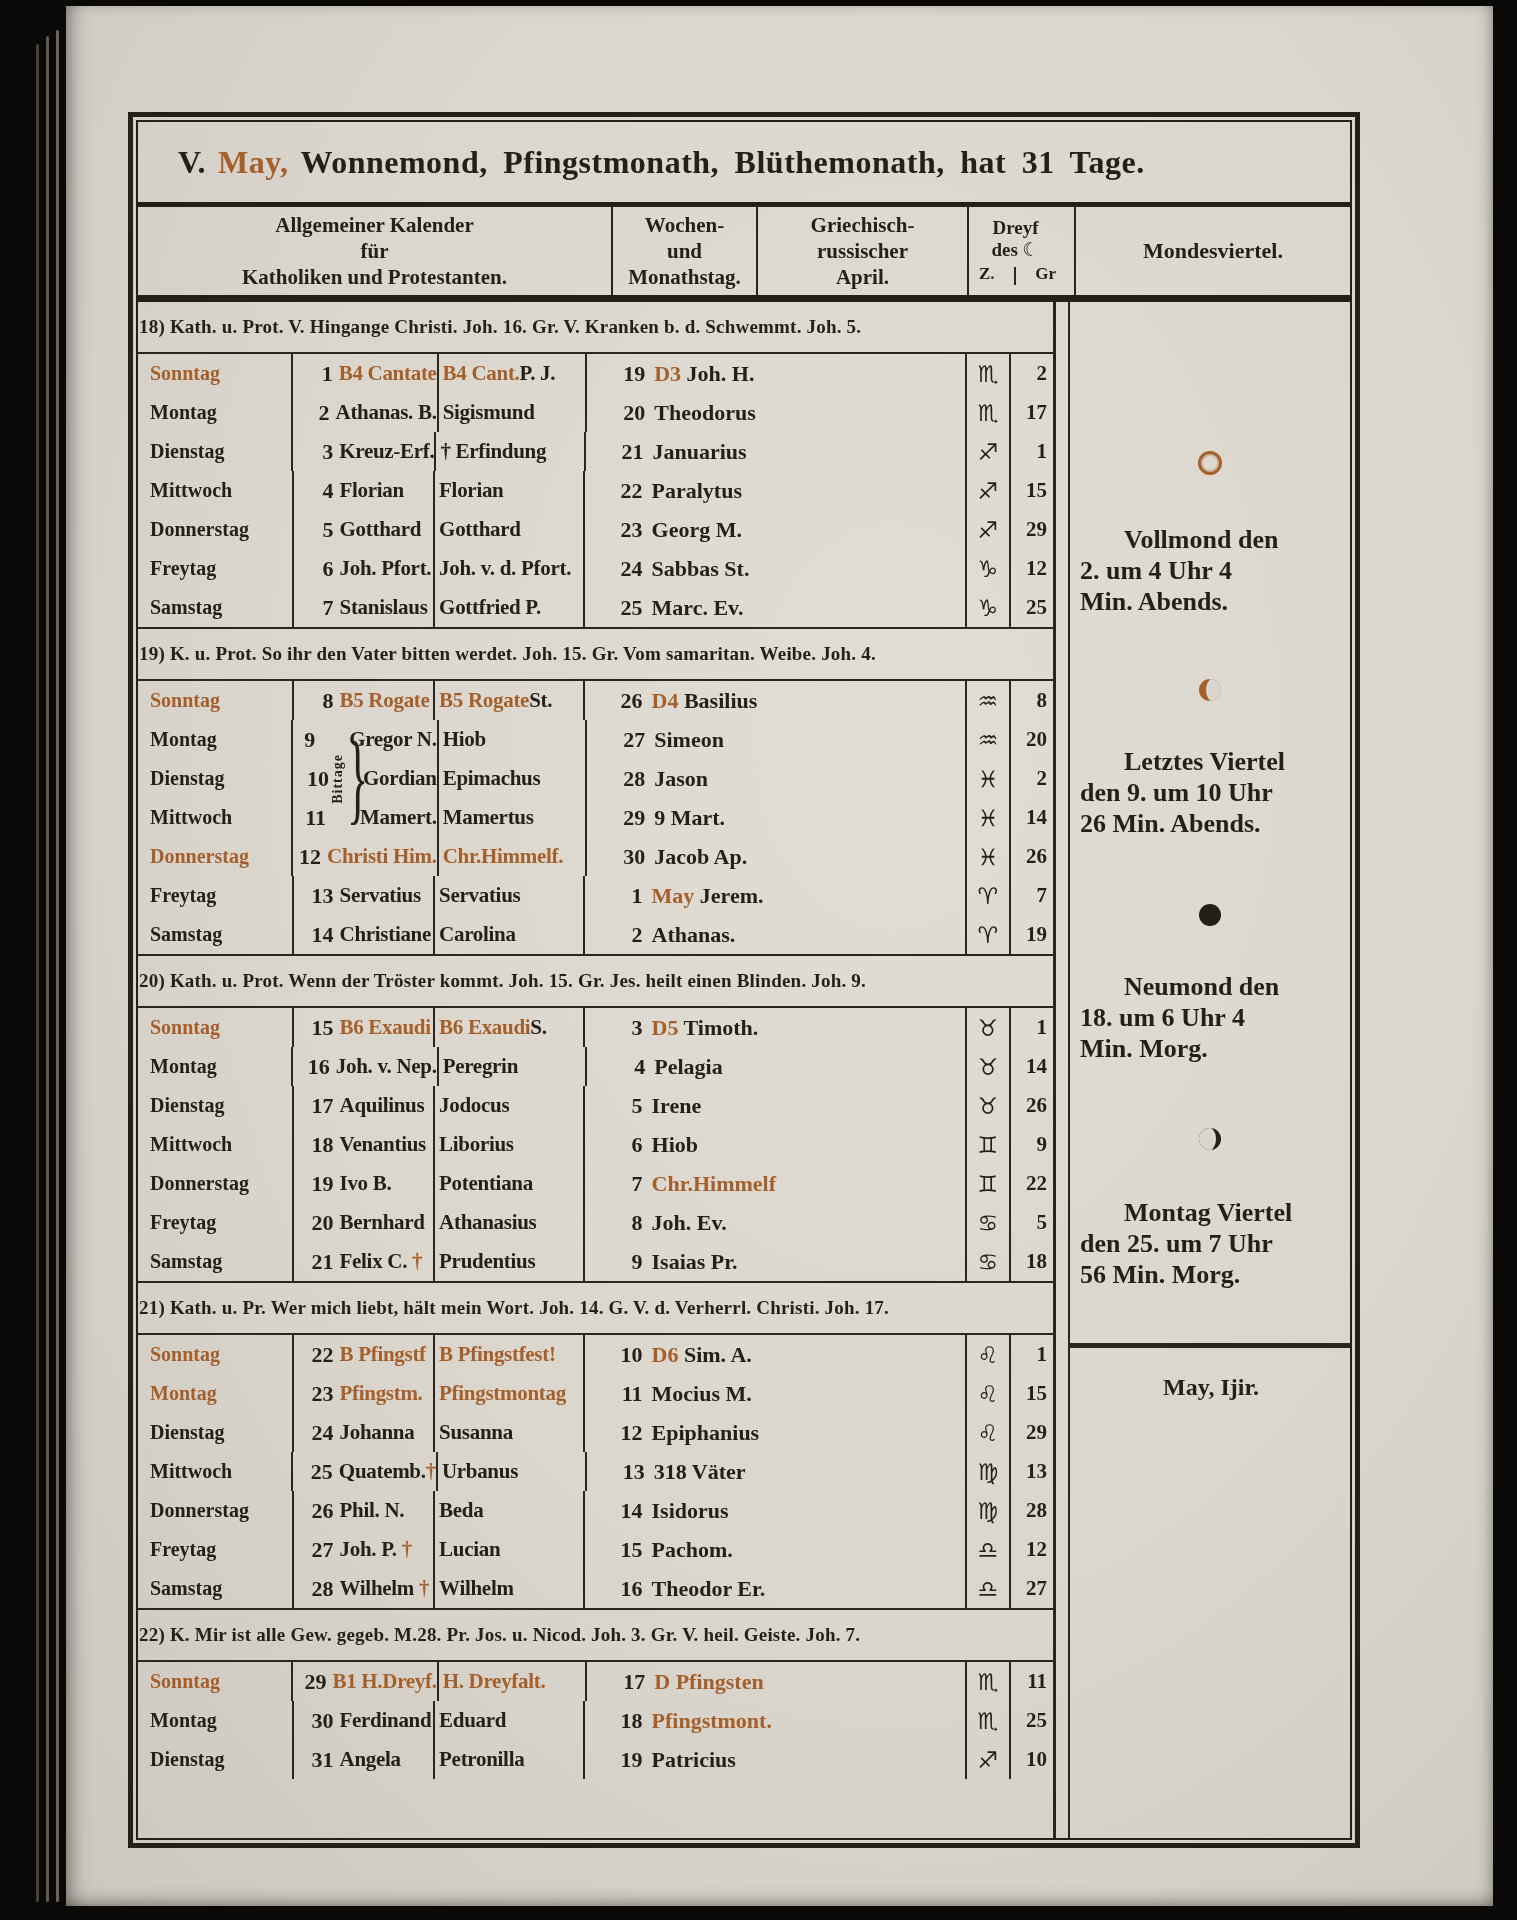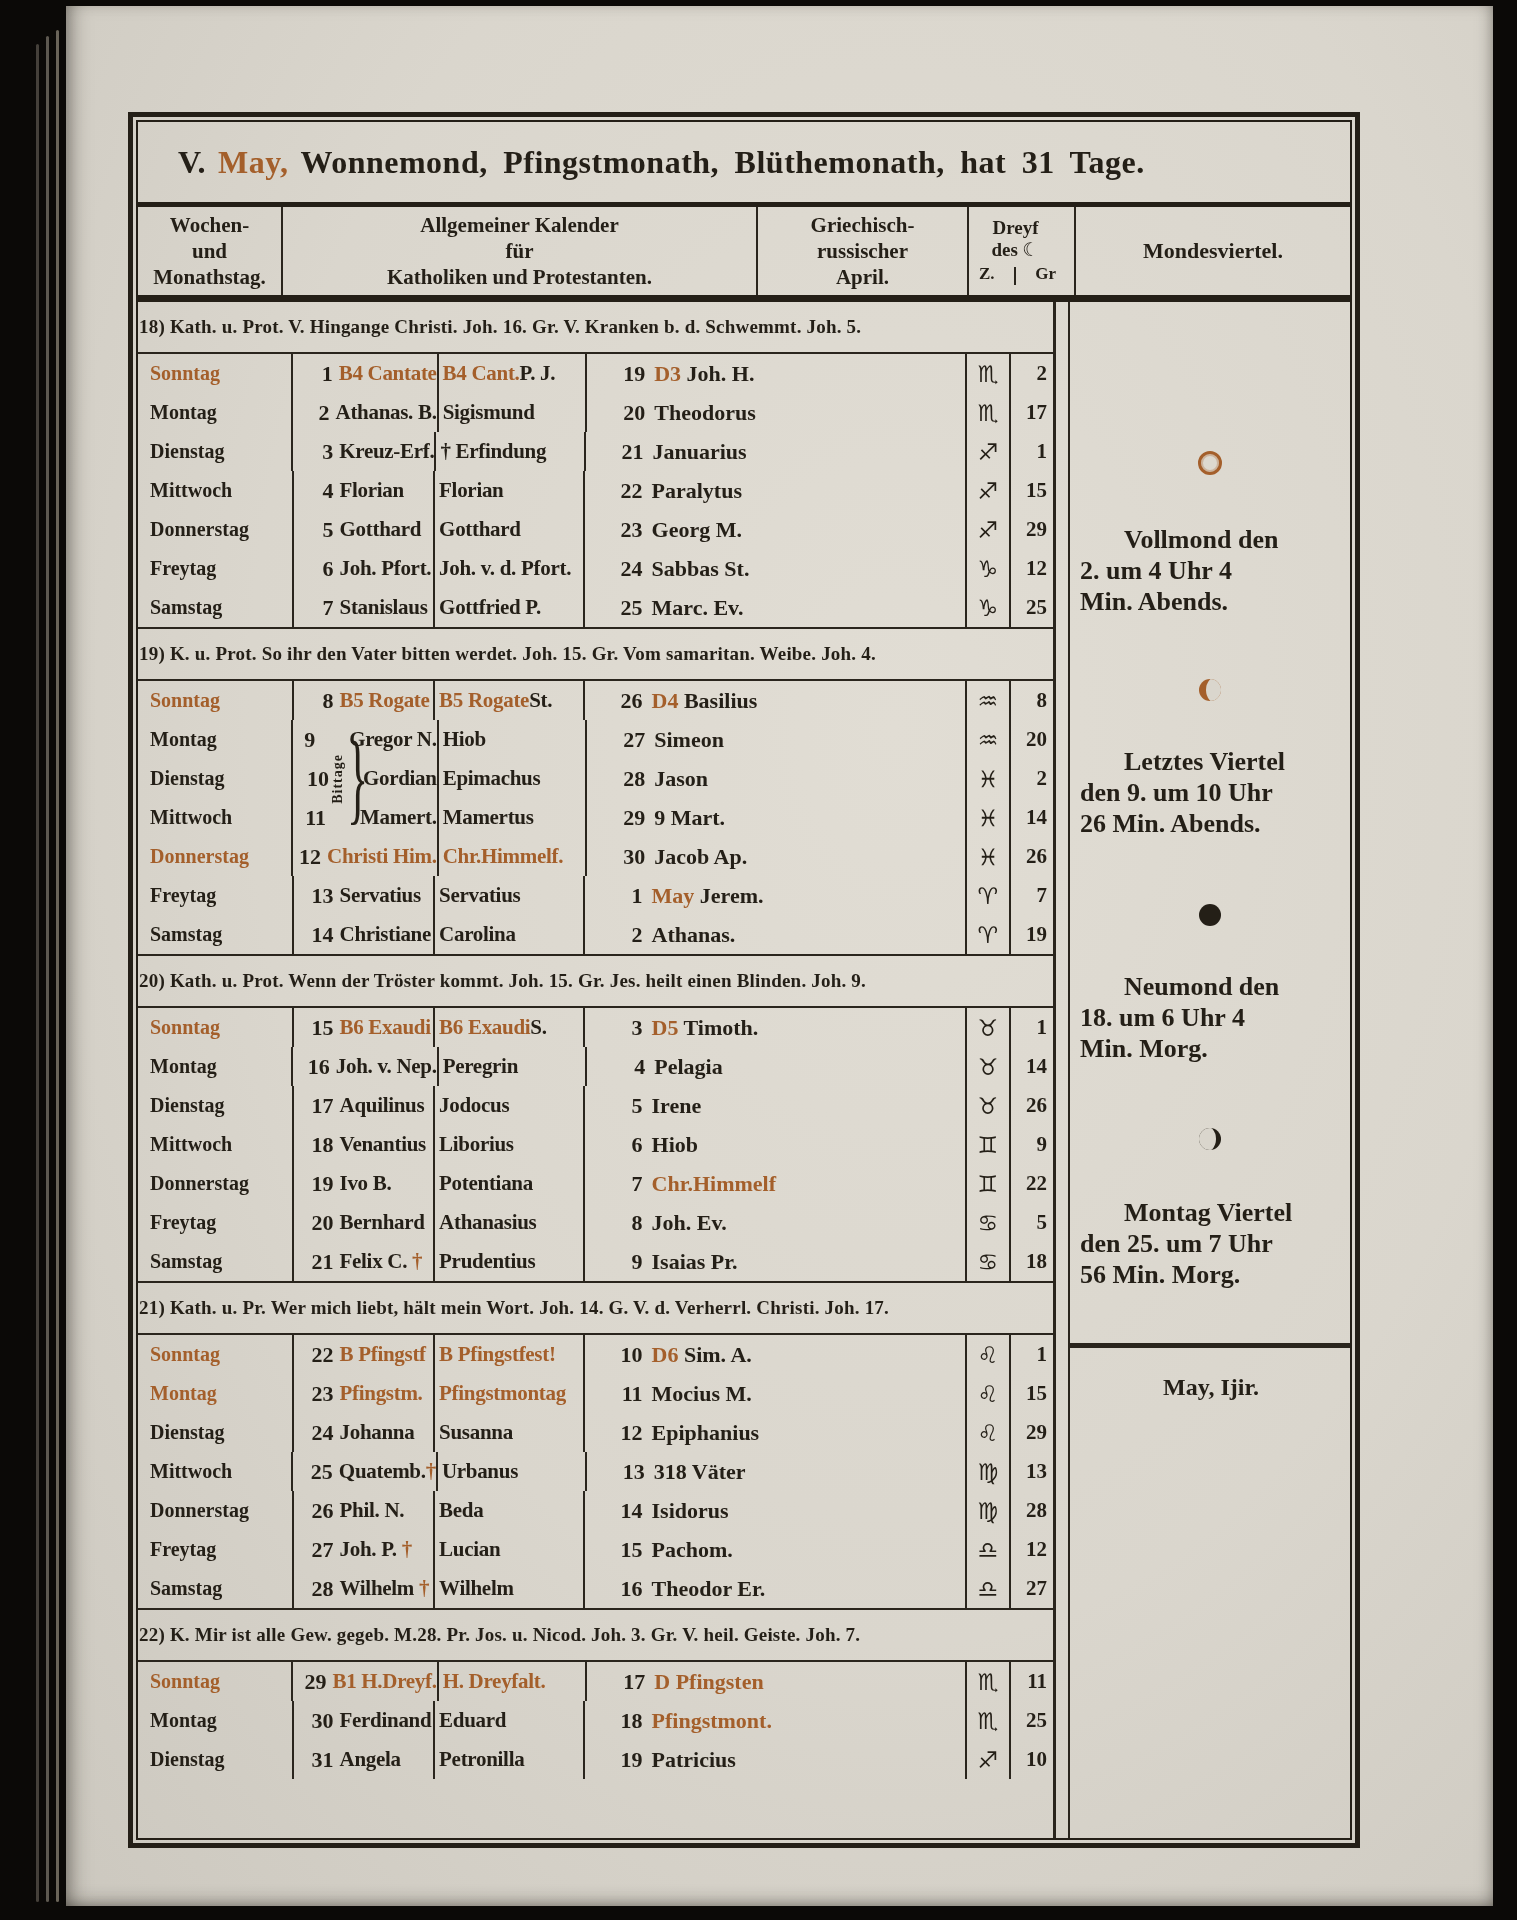--- a/index.html
+++ b/index.html
@@ -102,29 +102,29 @@
     <div class="frame-outer">
       <div class="frame-inner">
 
         <div class="title-row">
           <span>V.</span>
           <span class="red">May,</span>
           <span>Wonnemond, Pfingstmonath, Blüthemonath, hat 31 Tage.</span>
         </div>
 
         <div class="header-row">
+          <div class="hcol hc2">
+            <div>Allgemeiner Kalender</div>
+            <div>für</div>
+            <div>Katholiken und Protestanten.</div>
+          </div>
           <div class="hcol hc1">
             <div>Wochen-</div>
             <div>und</div>
             <div>Monathstag.</div>
-          </div>
-          <div class="hcol hc2">
-            <div>Allgemeiner Kalender</div>
-            <div>für</div>
-            <div>Katholiken und Protestanten.</div>
           </div>
           <div class="hcol hc3">
             <div>Griechisch-</div>
             <div>russischer</div>
             <div>April.</div>
           </div>
           <div class="hcol hc4">
             <div>Dreyf</div>
             <div>des ☾</div>
             <div class="hc4-sub">

